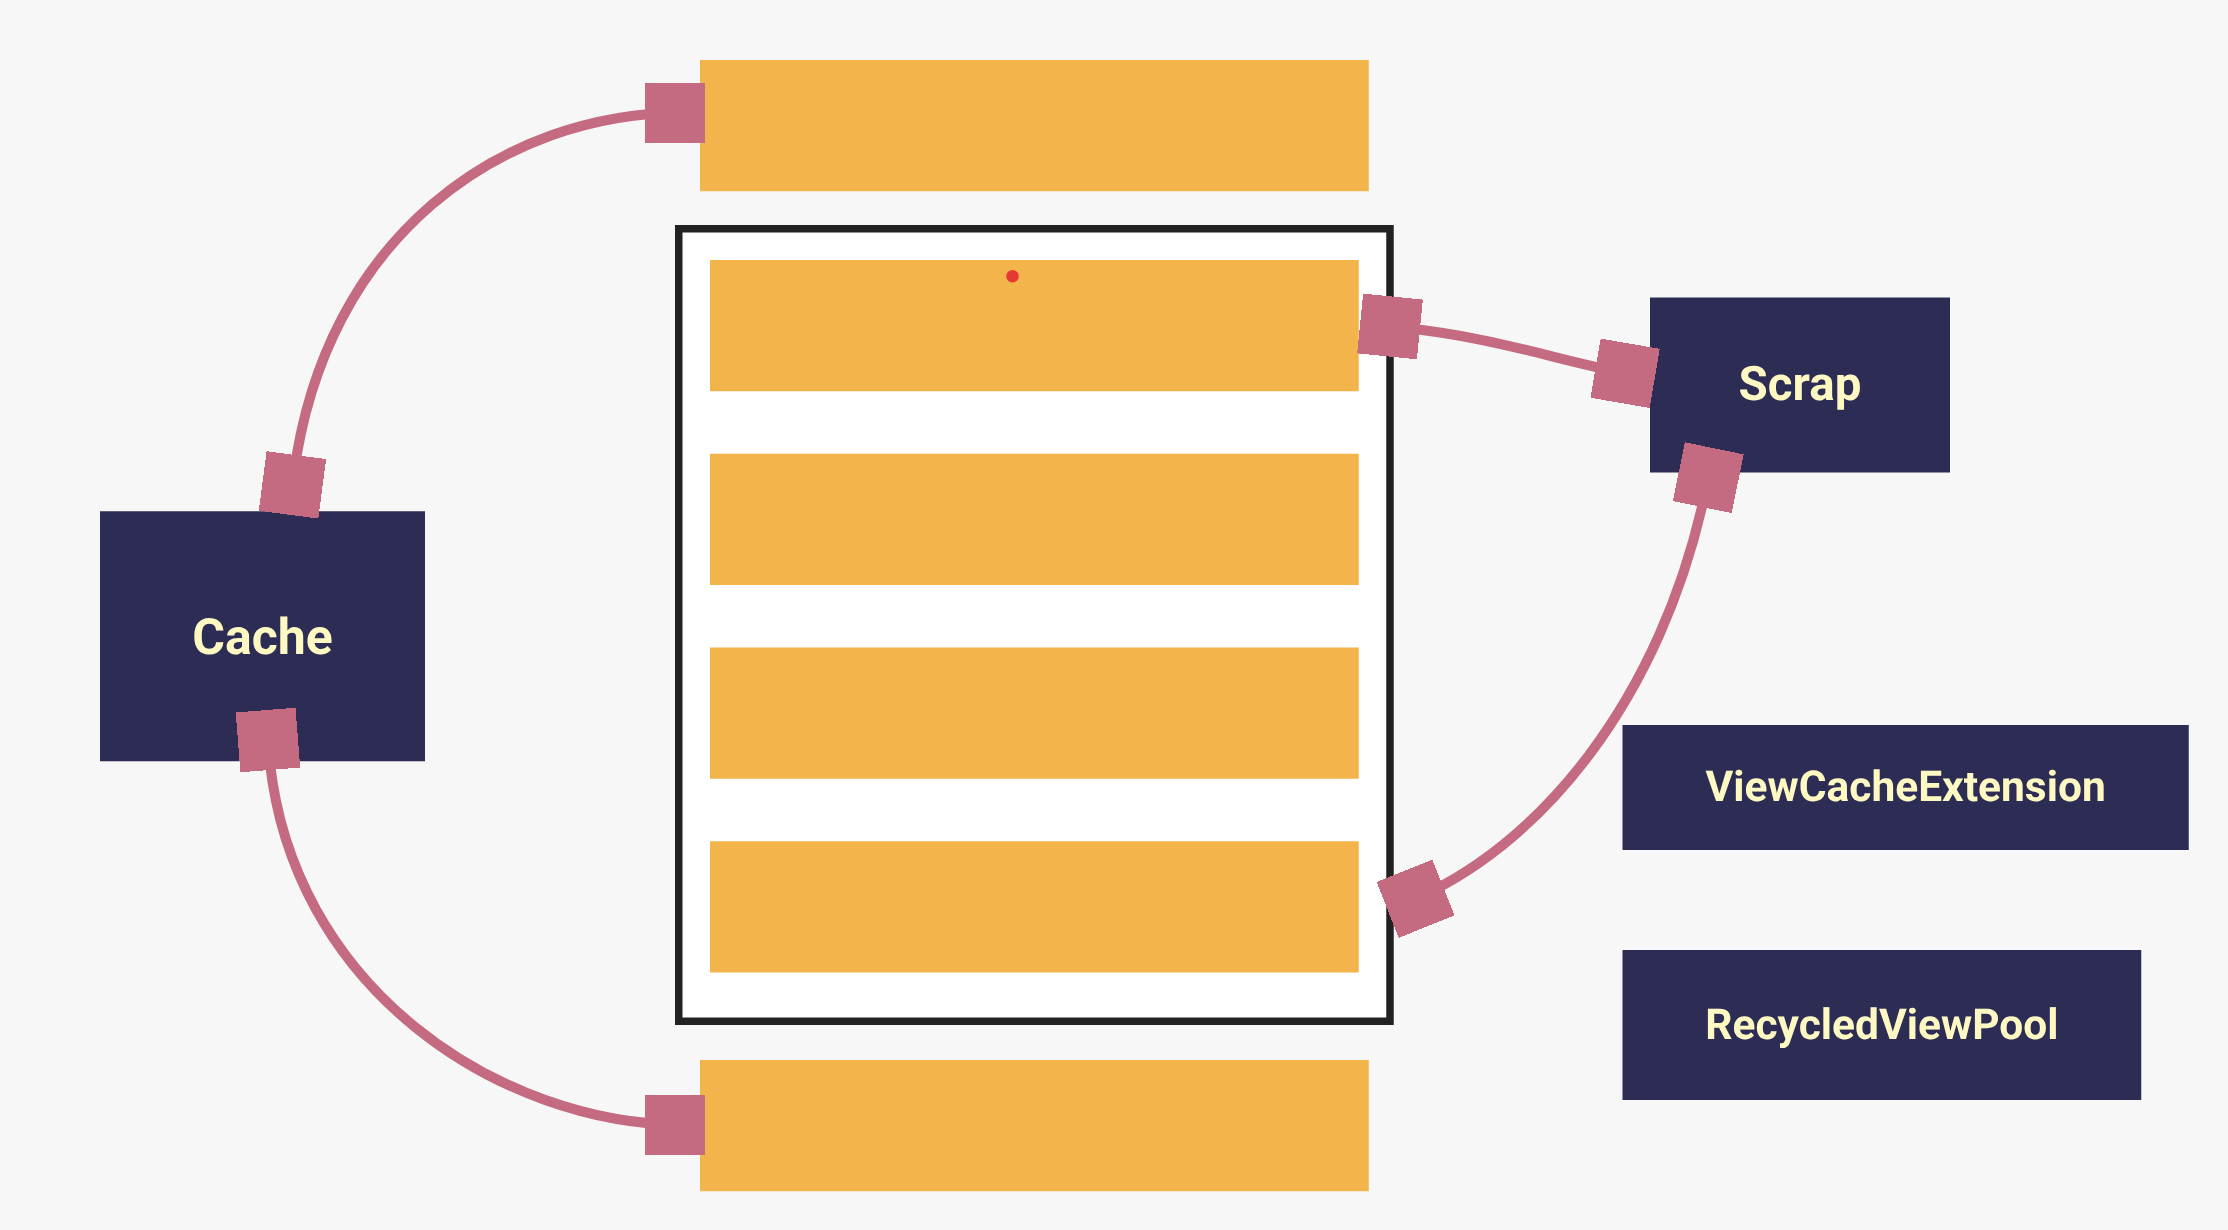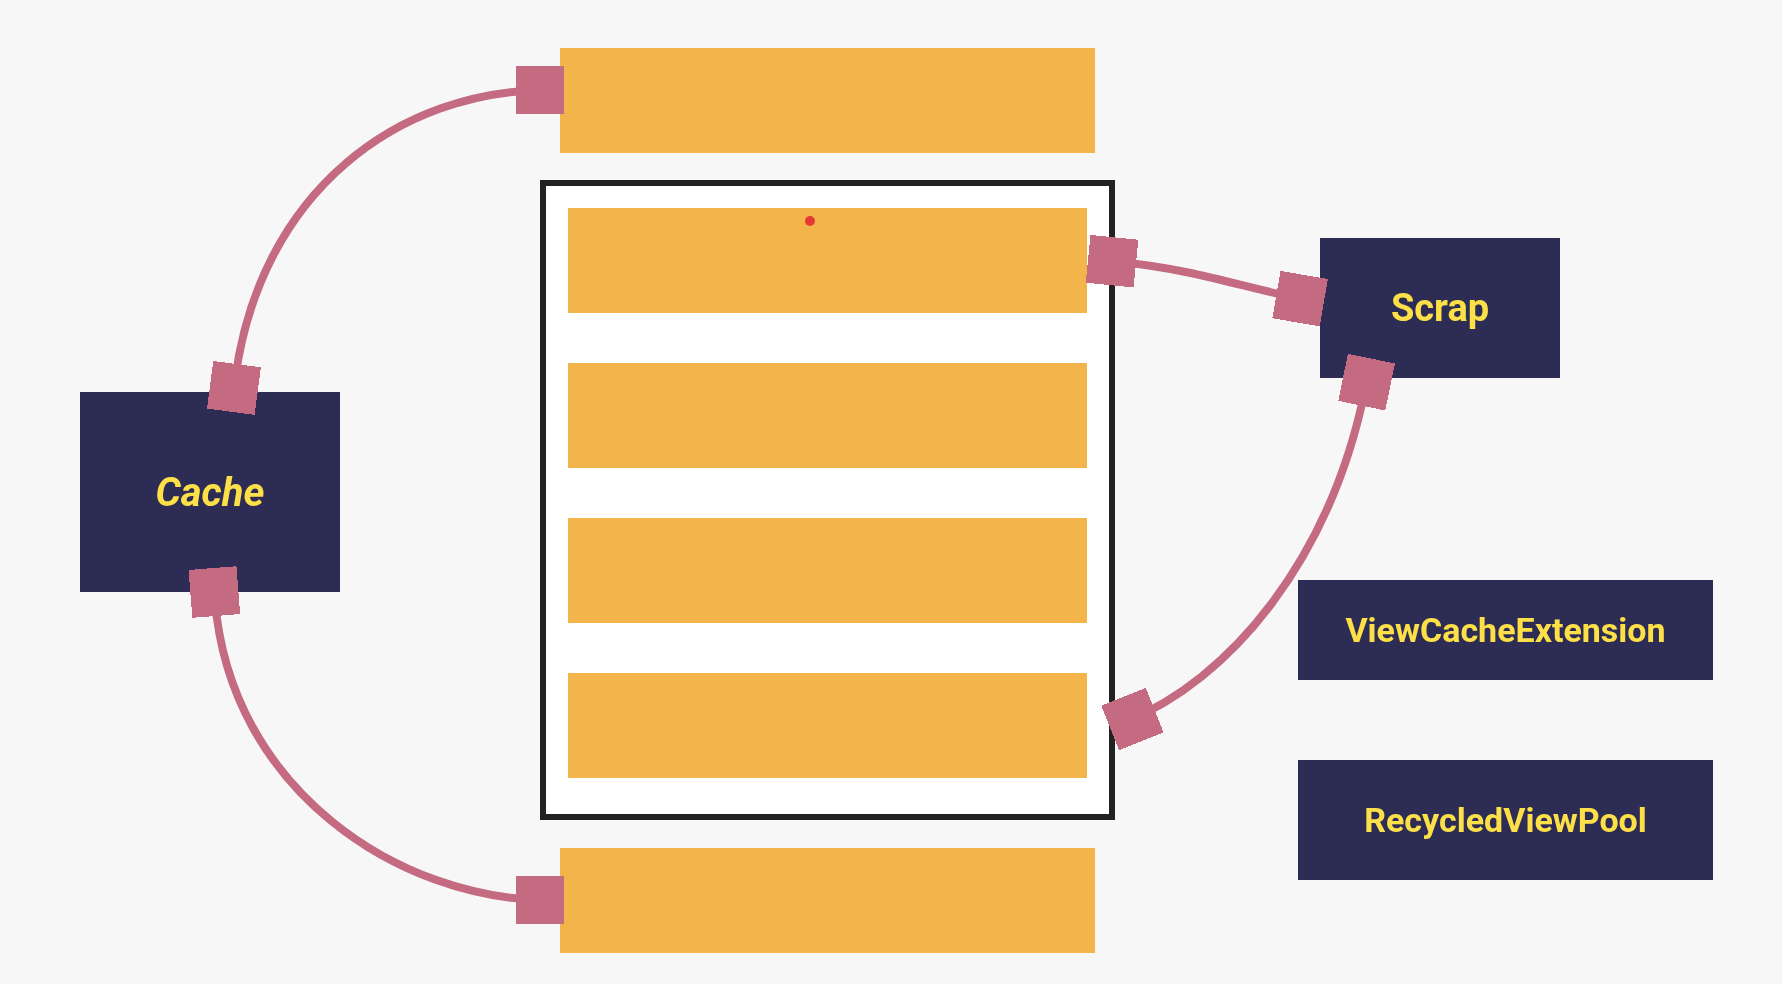--- a/index.html
+++ b/index.html
@@ -10,21 +10,21 @@
     background: #f7f7f8;
     font-family: -apple-system, BlinkMacSystemFont, "Segoe UI", Roboto, "Helvetica Neue", Arial, sans-serif;
     position: relative;
     overflow: hidden;
   }
   .box {
     position: absolute;
     display: flex;
     align-items: center;
     justify-content: center;
-    color: #fde047;
+    color: #fef9c3;
     font-weight: 700;
     box-sizing: border-box;
   }
   .navy {
     background: #2c2c54;
   }
   .orange-item {
     position: absolute;
     background: #f2b44b;
     box-sizing: border-box;
@@ -53,21 +53,21 @@
   svg.arrows path {
     fill: none;
     stroke: #c46b82;
     stroke-width: 8;
     stroke-linecap: round;
   }
 </style>
 </head>
 <body>
 
-<div class="box navy" style="left:80px; top:392px; width:260px; height:200px; font-size:40px;font-style:italic;">
+<div class="box navy" style="left:80px; top:409px; width:260px; height:200px; font-size:40px;">
   <span>Cache</span>
 </div>
 
 <div class="orange-item" style="left:560px; top:48px; width:535px; height:105px;"></div>
 
 <div class="viewport" style="left:540px; top:180px; width:575px; height:640px;"></div>
 
 <div class="orange-item" style="left:568px; top:208px; width:519px; height:105px;"></div>
 
 <div class="orange-item" style="left:568px; top:363px; width:519px; height:105px;"></div>
@@ -77,21 +77,21 @@
 <div class="orange-item" style="left:568px; top:673px; width:519px; height:105px;"></div>
 
 <div class="orange-item" style="left:560px; top:848px; width:535px; height:105px;"></div>
 
 <div class="red-dot" style="left:805px; top:216px;"></div>
 
 <div class="box navy" style="left:1320px; top:238px; width:240px; height:140px; font-size:38px;">
   <span>Scrap</span>
 </div>
 
-<div class="box navy" style="left:1298px; top:580px; width:415px; height:100px; font-size:34px;">
+<div class="box navy" style="left:1298px; top:580px; width:453px; height:100px; font-size:34px;">
   <span>ViewCacheExtension</span>
 </div>
 
 <div class="box navy" style="left:1298px; top:760px; width:415px; height:120px; font-size:34px;">
   <span>RecycledViewPool</span>
 </div>
 
 <svg class="arrows" viewBox="0 0 1782 984">
   <defs>
     <marker id="arrowhead" markerWidth="6" markerHeight="6" refX="4" refY="3" orient="auto" markerUnits="strokeWidth">

